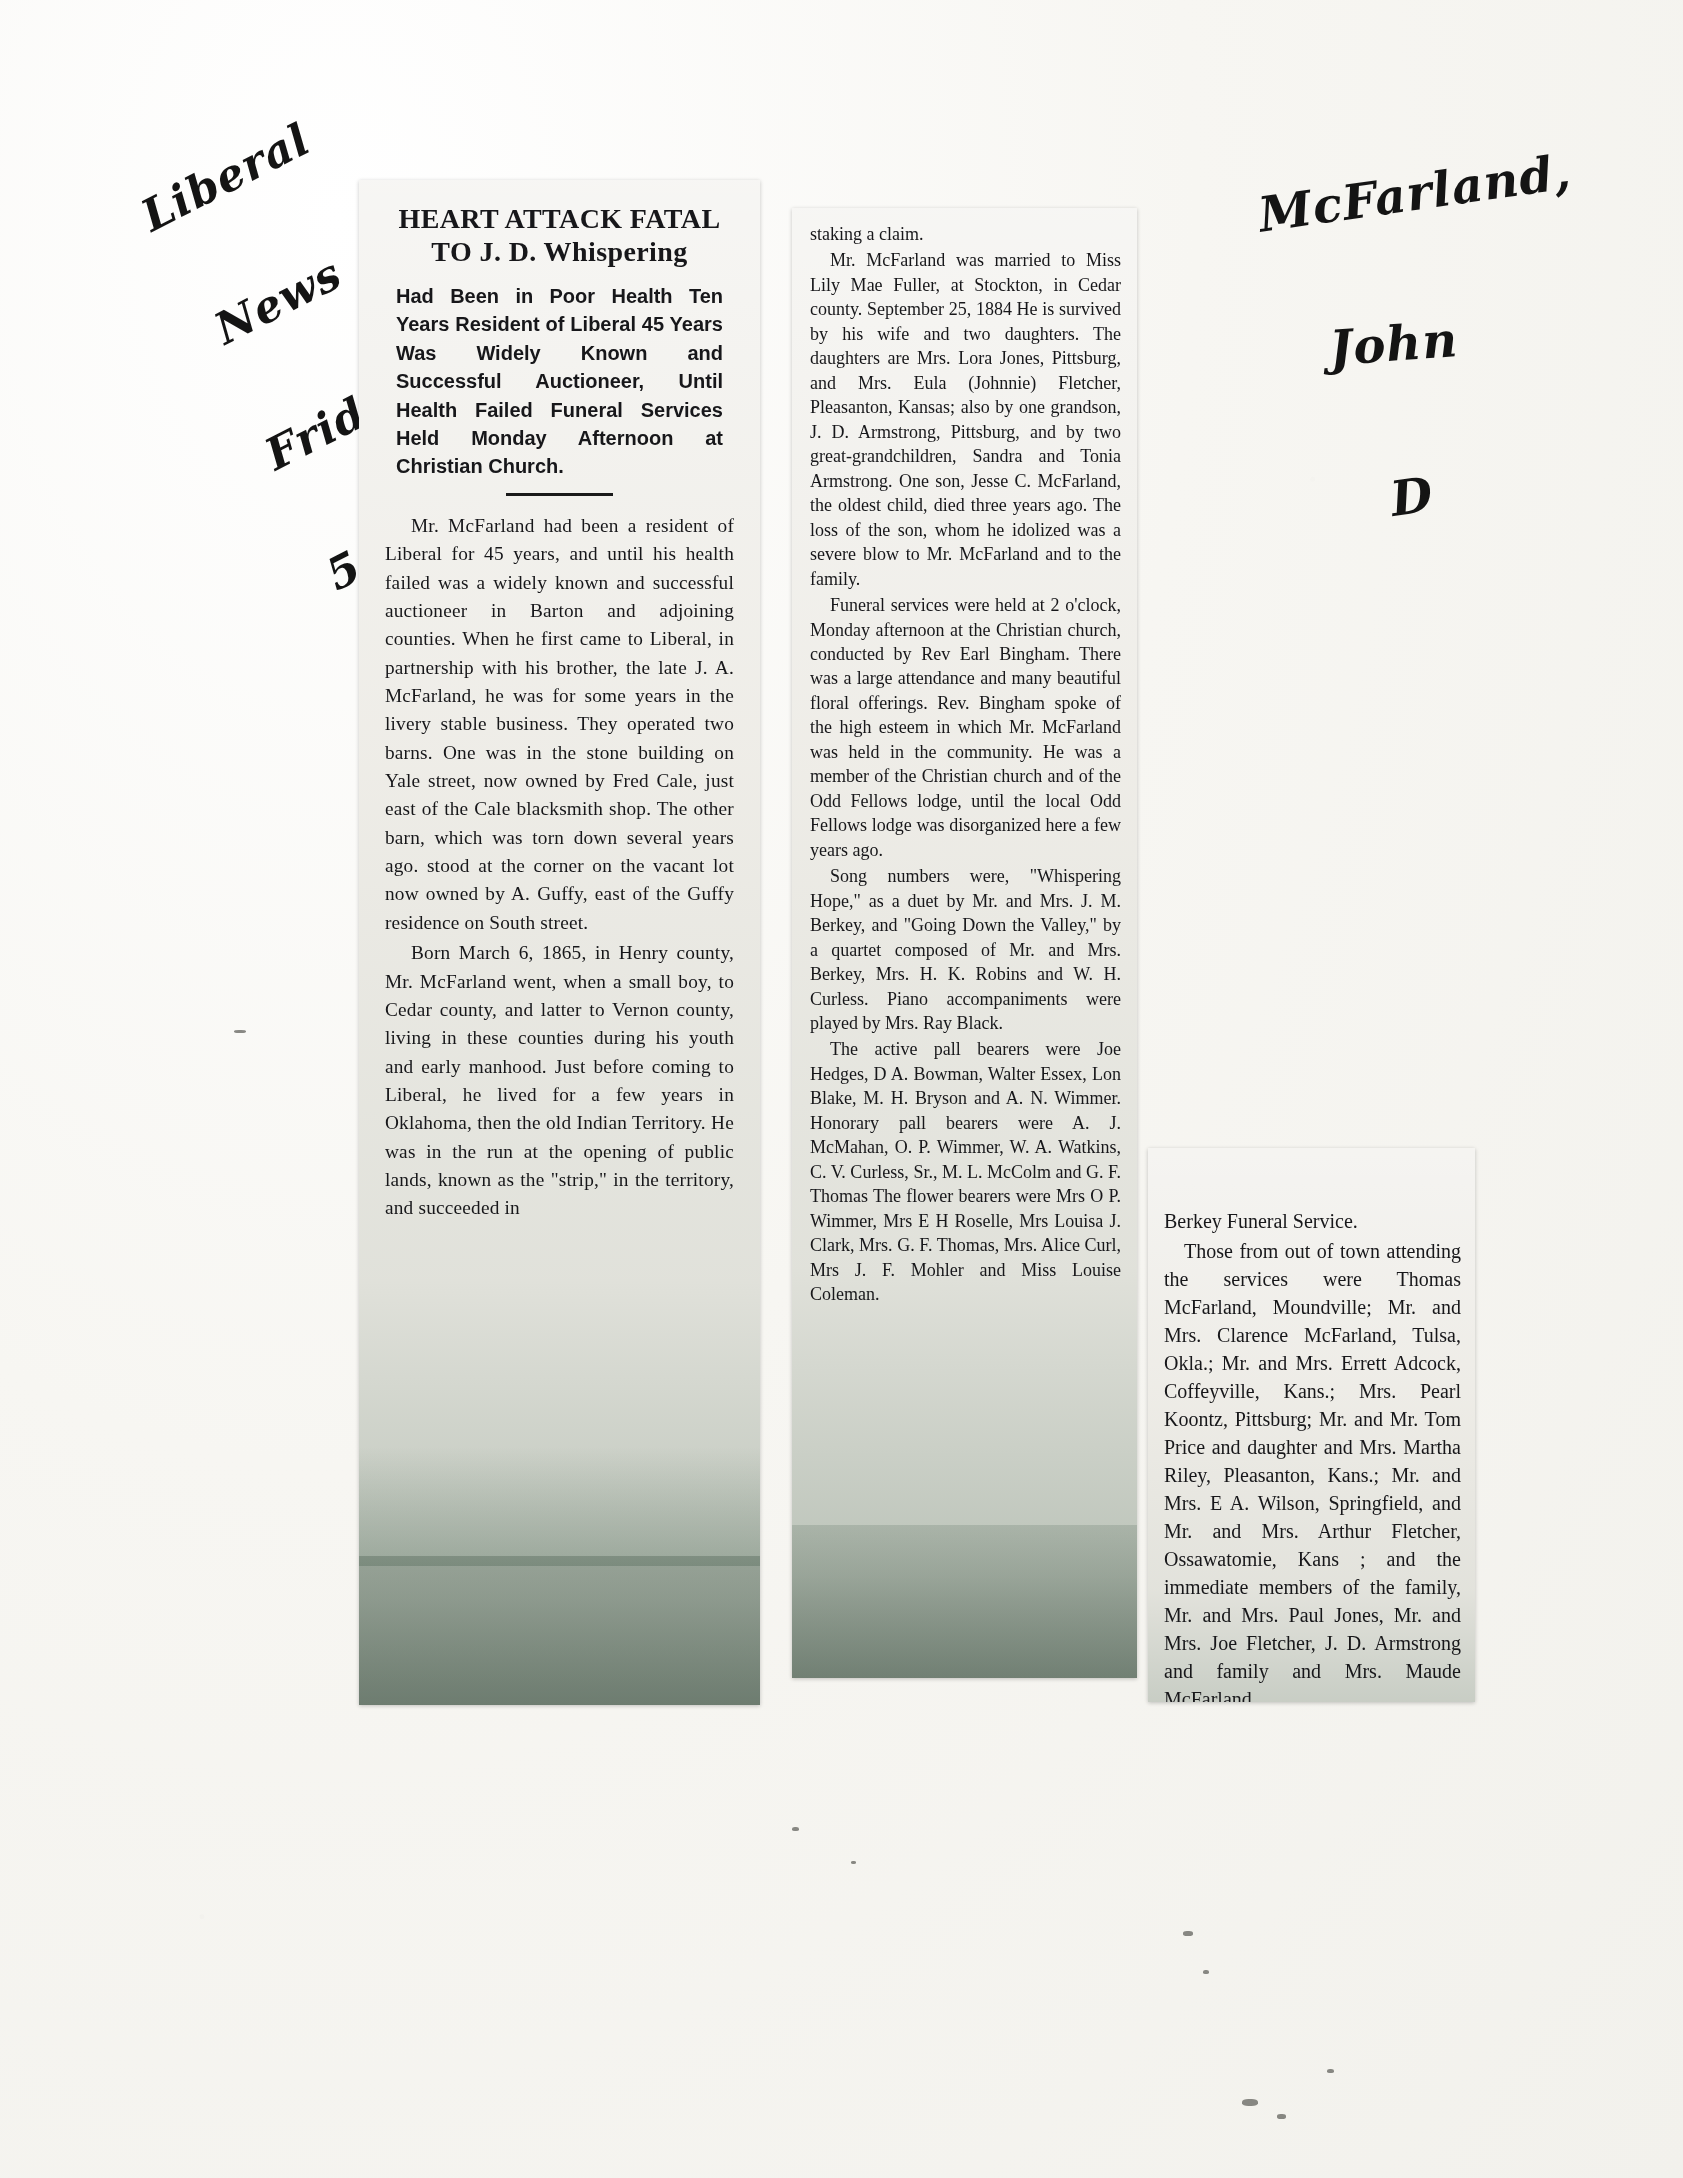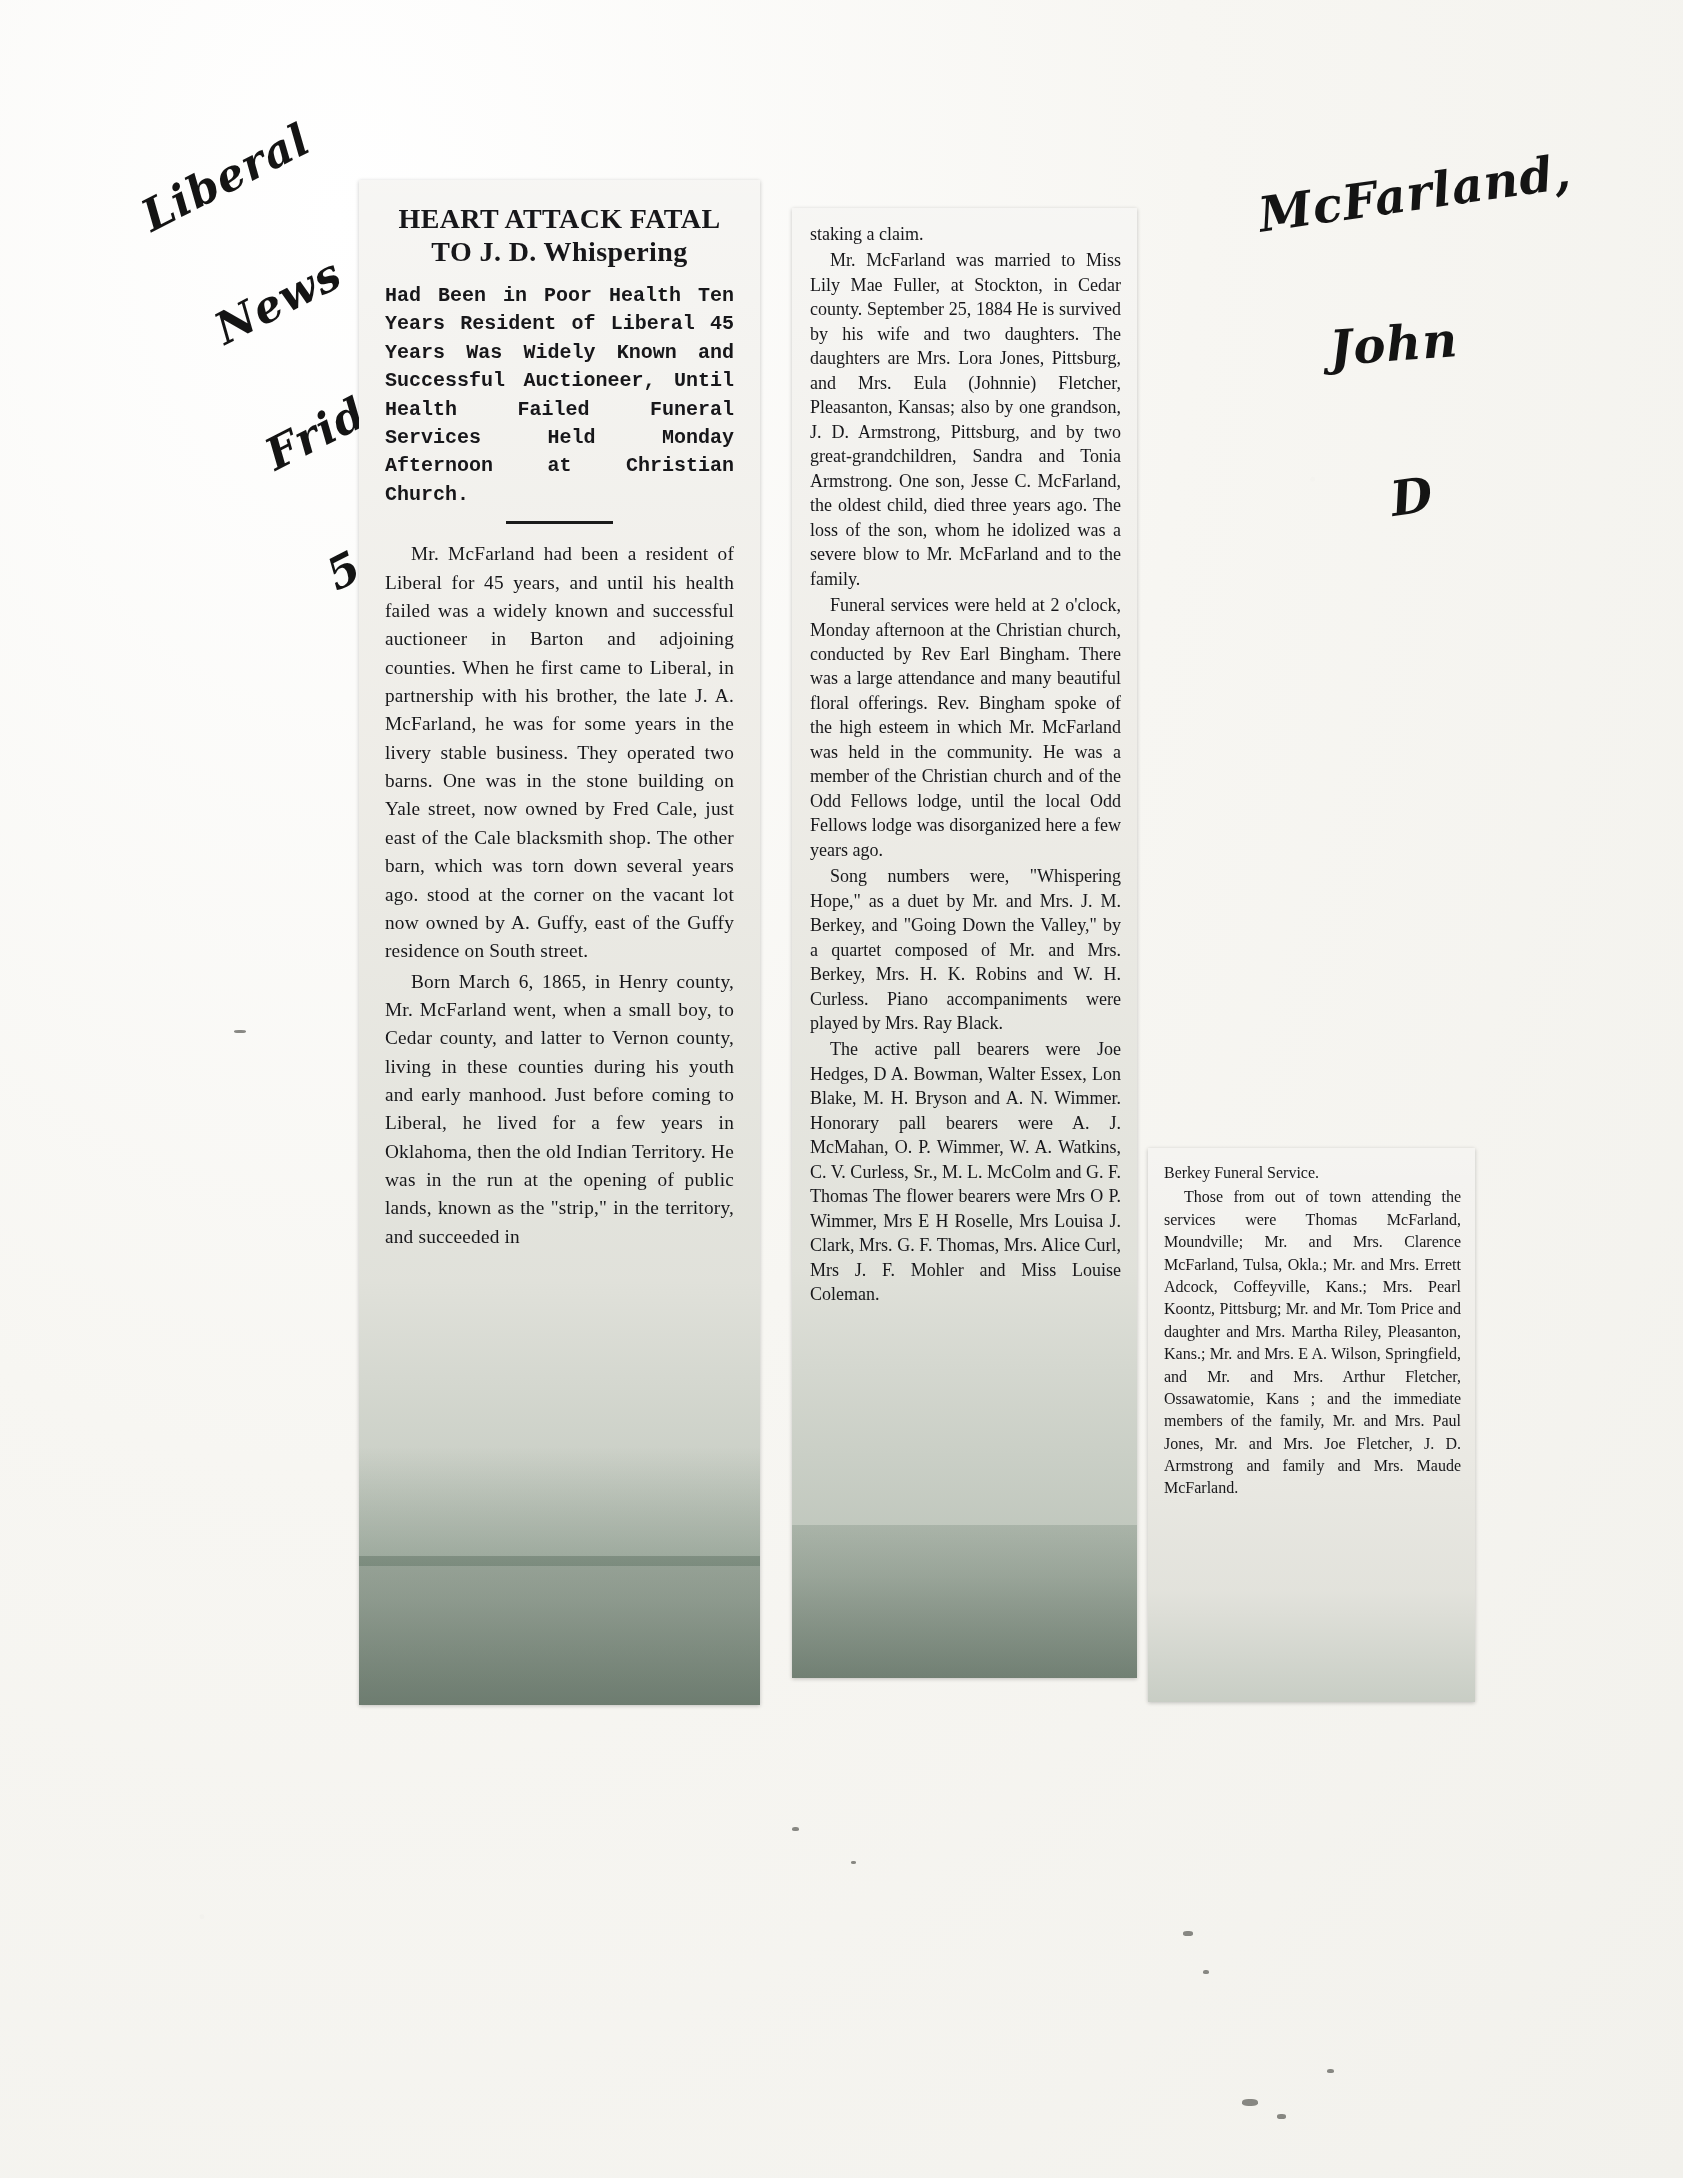--- a/index.html
+++ b/index.html
@@ -112,27 +112,27 @@
     line-height: 1.18;
     margin: 0 0 14px 0;
   }
   .rule {
     width: 107px;
     height: 3px;
     background: #1a1a1a;
     margin: 12px auto 16px auto;
   }
   .deck {
-    font-family: Liberation Mono, monospace;
+    font-family: Liberation Sans, sans-serif;
     font-weight: bold;
     font-size: 20px;
     line-height: 1.42;
     text-align: justify;
     text-align-last: left;
-    margin: 0;
+    margin: 11px;
   }
   .body {
     font-family: "Liberation Serif", serif;
     font-size: 19.3px;
     line-height: 1.47;
     text-align: justify;
     margin: 0;
   }
   .body p { margin: 0 0 2px 0; text-indent: 26px; }
   #col1 .body p { letter-spacing: 0.2px; }
@@ -153,22 +153,23 @@
 
   
   #col3 {
     left: 1148px;
     top: 1148px;
     width: 327px;
     height: 554px;
   }
   #col3 .inner { padding: 14px 14px 8px 16px; }
   #col3 .body {
-    font-size: 16px;
+    font-size: 20px;
     line-height: 1.40;
+    margin-top: 45px;
   }
   #col3 .body p { text-indent: 20px; }
   #col3 .paperwash {
     background: linear-gradient(180deg,
         rgba(255,255,255,.55) 0%,
         rgba(248,247,243,.30) 45%,
         rgba(206,212,204,.25) 80%,
         rgba(160,174,162,.45) 100%);
   }
 

